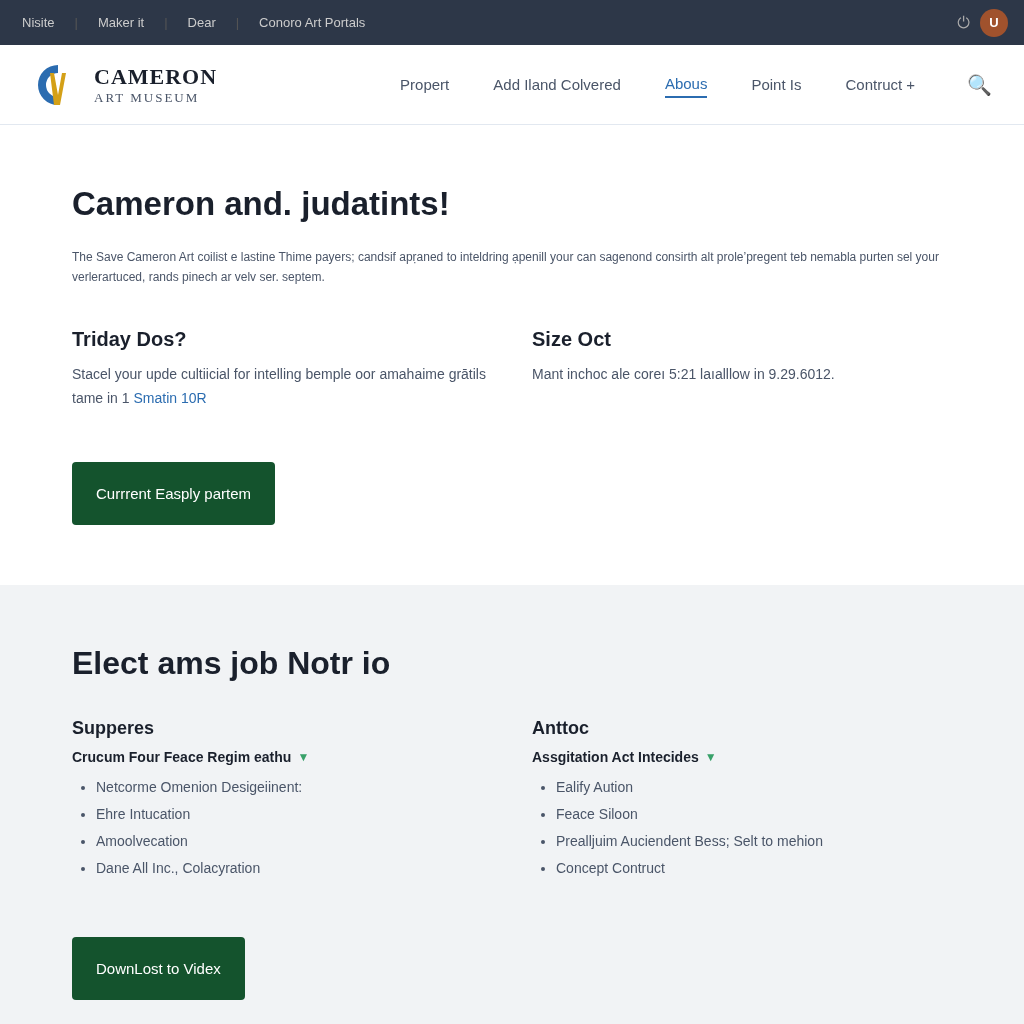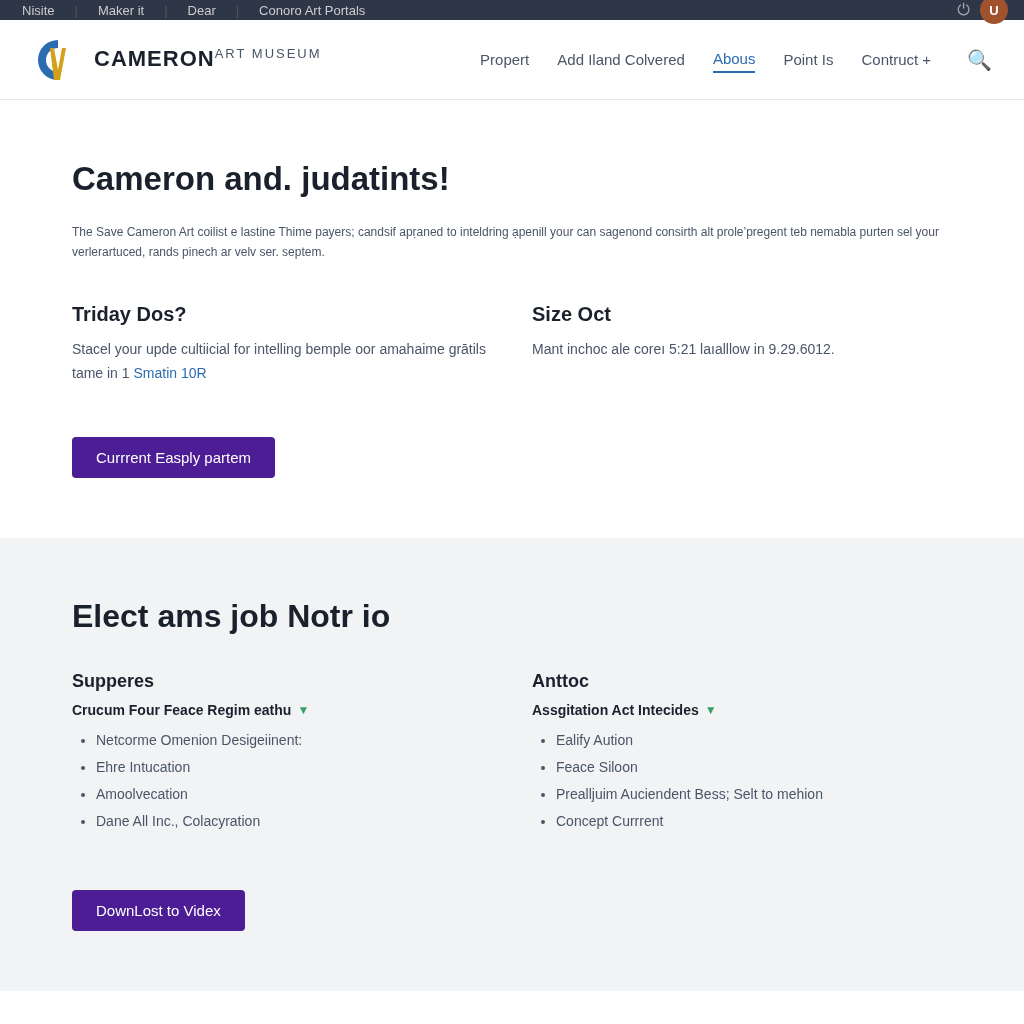--- a/index.html
+++ b/index.html
@@ -6,21 +6,21 @@
     body { font-family: Arial, sans-serif; background: #fff; color: #333; }
 
     
     .top-bar {
       background: #2d3748;
       color: #ccc;
       font-size: 13px;
       display: flex;
       align-items: center;
       padding: 0 16px;
-      height: 20px;
+      height: 45px;
       justify-content: space-between;
       gap: 12px;
     }
     .top-bar-left {
       display: flex;
       gap: 8px;
       align-items: center;
     }
     .top-bar-left span {
       padding: 0 6px;
@@ -60,39 +60,40 @@
       height: 80px;
     }
     .logo-area {
       display: flex;
       align-items: center;
       gap: 10px;
       margin-right: auto;
     }
     .logo-text {
       display: flex;
-      flex-direction: row;
+      flex-direction: column;
       line-height: 1.2;
+      font-family: Liberation Serif, serif;
     }
     .logo-text .name {
       font-size: 22px;
       font-weight: 700;
       color: #1a202c;
       letter-spacing: 1px;
     }
     .logo-text .subtitle {
       font-size: 13px;
       font-weight: 500;
       color: #4a5568;
       letter-spacing: 2px;
     }
     .main-nav {
       display: flex;
       align-items: center;
-      gap: 28px;
+      gap: 44px;
       margin-left: 15px;
     }
     .nav-item {
       font-size: 15px;
       color: #4a5568;
       cursor: pointer;
       padding: 4px 0;
       text-decoration: none;
     }
     .nav-item.active {
@@ -147,25 +148,25 @@
       font-size: 14px;
       color: #4a5568;
       line-height: 1.7;
     }
 
     .col-section p a, .col-section p .link {
       color: #2b6cb0;
     }
 
     .btn-primary {
-      background: #4c1d95;
+      background: #14532d;
       color: #fff;
       border: none;
       border-radius: 4px;
-      padding: 12px 24px;
+      padding: 23px 24px;
       font-size: 15px;
       cursor: pointer;
       margin-top: 20px;
     }
 
     
     .gray-section {
       background: #f1f3f5;
       padding: 60px 0 60px;
     }
@@ -314,19 +315,19 @@
       <div class="gray-col">
         <h3>Anttoc</h3>
         <div class="dropdown-label">
           <span>Assgitation Act Intecides</span>
           <span class="chevron">▼</span>
         </div>
         <ul>
           <li>Ealify Aution</li>
           <li>Feace Siloon</li>
           <li>Prealljuim Auciendent Bess; Selt to mehion</li>
-          <li>Concept Currrent</li>
+          <li>Concept Contruct</li>
         </ul>
       </div>
     </div>
     <button class="btn-primary">DownLost to Videx</button>
   </div>
 </section>
 
 </body></html>

